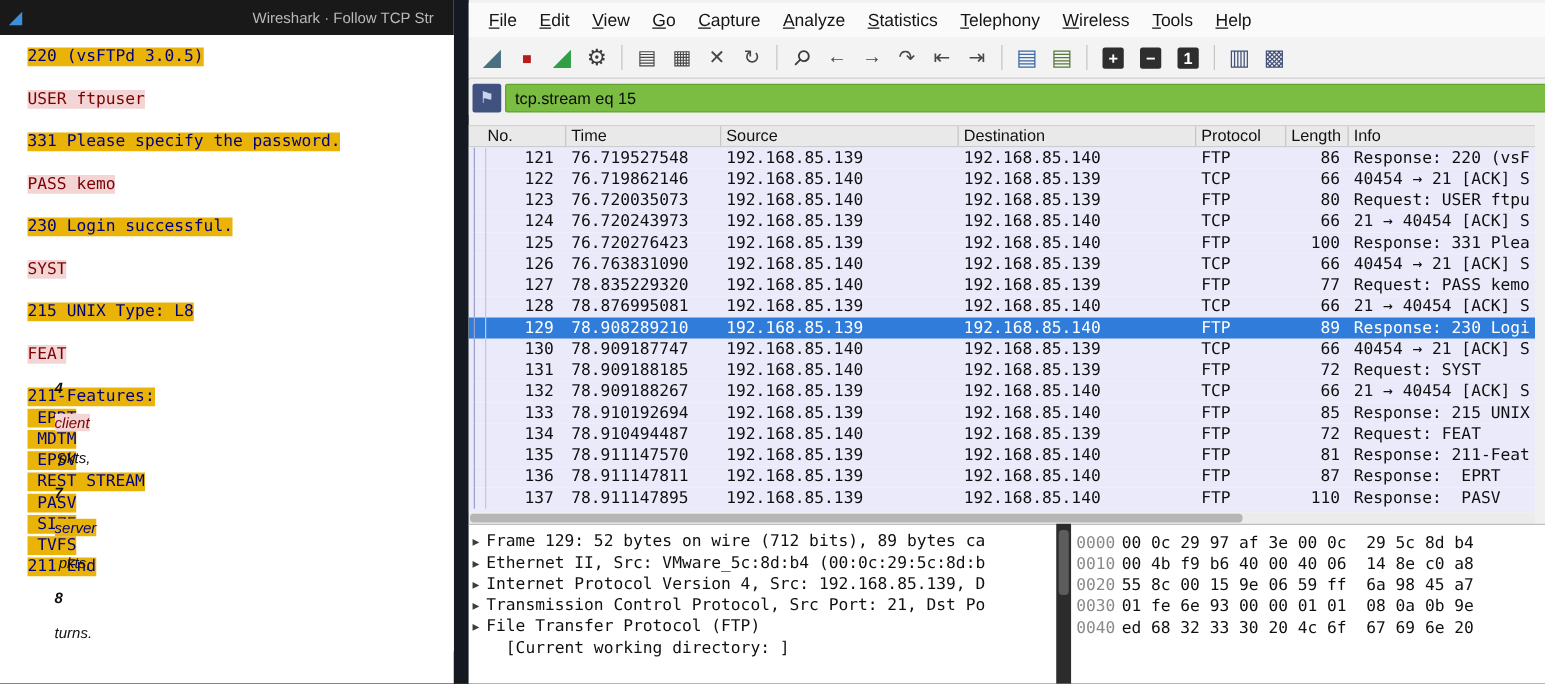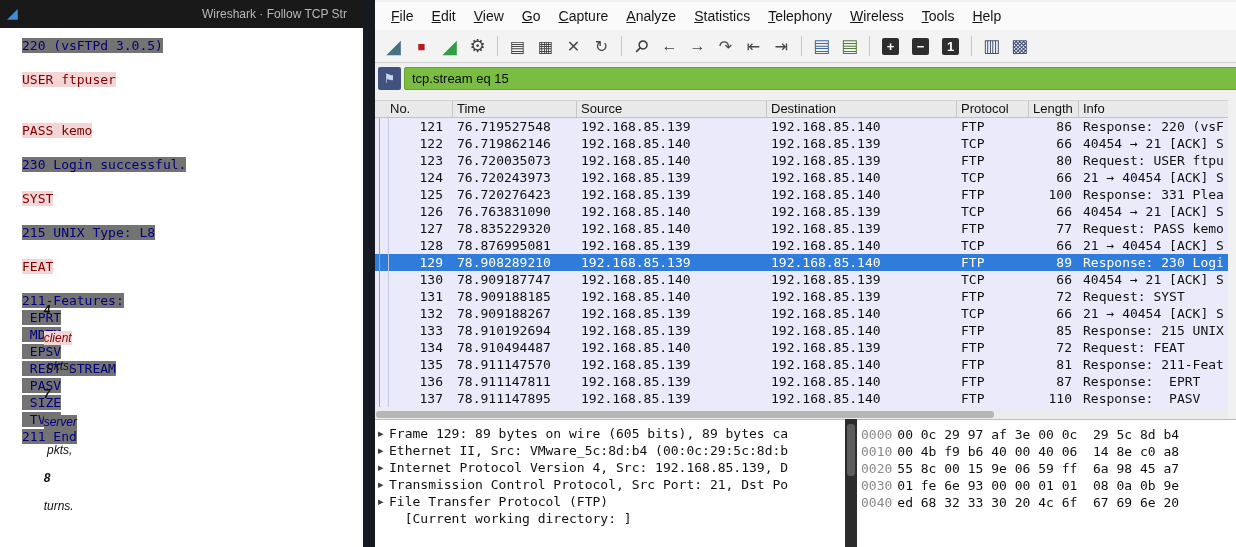--- a/index.html
+++ b/index.html
@@ -9,21 +9,21 @@
 
   
   .follow-win { position:absolute; left:0; top:0; width:363px; height:547px; background:#ffffff; }
   .fw-titlebar { position:relative; height:28px; background:#191919; }
   .fw-logo { position:absolute; left:7px; top:5px; font-size:14px; color:#3f8fd6; }
   .fw-title { position:absolute; left:202px; top:7px; font-size:12px; color:#b9b9b9; white-space:nowrap; }
   .fw-body { position:absolute; top:28px; left:0; right:0; bottom:26px; background:#fff;
              padding:9px 0 0 22px; font-family:"DejaVu Sans Mono",monospace; font-size:13px;
              line-height:17px; overflow:hidden; }
   .fs-line { min-height:17px; white-space:pre; }
-  .server { background:#737373; color:#02027c; }
+  .server { background:#eab308; color:#02027c; }
   .client { background:#f3d5d5; color:#7c0202; }
   .fw-status { position:absolute; left:17px; bottom:6px; font-size:12px; font-style:italic; color:#111; white-space:pre; }
   .fw-status span { white-space:pre; }
   .fw-status .b { font-weight:bold; }
 
   
   .main-win { position:absolute; left:375px; top:0; width:956px; height:547px; background:#f0f0f0; }
 
   .menubar { position:absolute; top:2px; left:0; right:0; height:28px; background:#fafafa;
              display:flex; align-items:center; padding-left:7px; }
@@ -120,20 +120,21 @@
     <div class="fw-body">
 
         <div class="fs-line"><span class="hl server">220 (vsFTPd 3.0.5)</span></div>
 
         <div class="fs-line"><span class="hl"></span></div>
 
         <div class="fs-line"><span class="hl client">USER ftpuser</span></div>
 
         <div class="fs-line"><span class="hl"></span></div>
 
+        <div class="fs-line"><span class="hl server">331 Please specify the password.</span></div>
 
         <div class="fs-line"><span class="hl"></span></div>
 
         <div class="fs-line"><span class="hl client">PASS kemo</span></div>
 
         <div class="fs-line"><span class="hl"></span></div>
 
         <div class="fs-line"><span class="hl server">230 Login successful.</span></div>
 
         <div class="fs-line"><span class="hl"></span></div>
@@ -489,21 +490,21 @@
       <div class="hthumb"></div>
     </div>
     <div class="vscroll">
       <div class="vthumb"></div>
     </div>
 
     <div class="details">
 
         <div class="dline">
           <span class="darrow">▸</span>
-          <span class="dtext">Frame 129: 89 bytes on wire (605 bits), 89 bytes ca</span>
+          <span class="dtext">Frame 129: 52 bytes on wire (712 bits), 89 bytes ca</span>
         </div>
 
         <div class="dline">
           <span class="darrow">▸</span>
           <span class="dtext">Ethernet II, Src: VMware_5c:8d:b4 (00:0c:29:5c:8d:b</span>
         </div>
 
         <div class="dline">
           <span class="darrow">▸</span>
           <span class="dtext">Internet Protocol Version 4, Src: 192.168.85.139, D</span>

